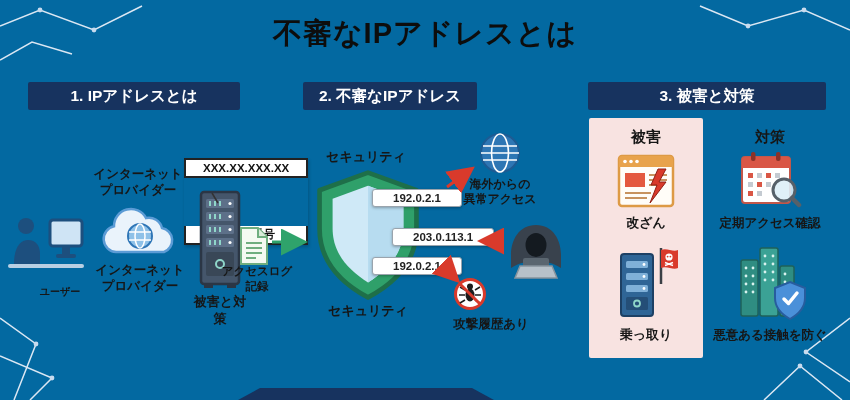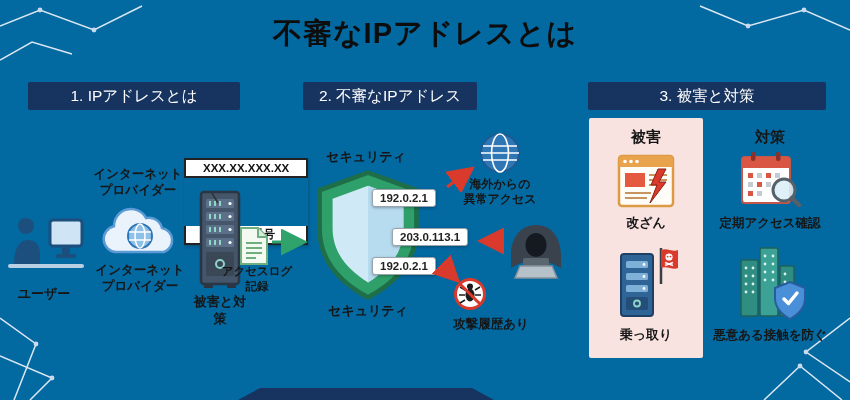--- a/index.html
+++ b/index.html
@@ -7,30 +7,30 @@
     position:relative;width:850px;height:400px;background:#0369a1;overflow:hidden;
     font-family:"Liberation Sans","DejaVu Sans",sans-serif;color:#111;
   }
   .layer{position:absolute;left:0;top:0;width:850px;height:400px;pointer-events:none;}
   .title{
     position:absolute;top:14px;left:0;width:100%;text-align:center;
     font-size:29px;font-weight:800;letter-spacing:1px;color:#0d0d0d;
   }
   .secbar{
     position:absolute;height:28px;line-height:28px;text-align:center;color:#fff;
-    font-size:15.5px;font-weight:400;background:#17335f;border-radius:2px;
+    font-size:15.5px;font-weight:700;background:#17335f;border-radius:2px;
   }
   .label{
     position:absolute;text-align:center;font-weight:700;color:#161616;
     white-space:pre-line;line-height:1.28;
   }
   .ipbox{
     position:absolute;background:#fff;border:1px solid #9aa4ad;border-radius:3px;
     box-shadow:0 1px 3px rgba(0,0,0,.3);font-size:11.5px;font-weight:700;
-    padding:2px 7px;color:#222;white-space:nowrap;
+    padding:2px 20px;color:#222;white-space:nowrap;
   }
   .callout{position:absolute;left:184px;top:158px;text-align:center;box-shadow:1px 2px 3px rgba(0,0,0,.2);}
   .callout .v{border:2px solid #222;background:#fff;font-size:11.5px;font-weight:700;padding:2px 17px;white-space:nowrap;}
   .callout .c{border:2px solid #222;border-top:none;background:#fff;font-size:11.5px;font-weight:600;padding:1px 9px;white-space:nowrap;margin-top:48px;}
   .panel{
     position:absolute;left:589px;top:118px;width:114px;height:240px;
     background:#f8e3e1;border-radius:2px;
   }
   .icon{position:absolute;}
 </style>
@@ -69,21 +69,21 @@
   <div class="secbar" style="left:588px;top:82px;width:238px">3. 被害と対策</div>
 
   <svg class="icon" style="left:6px;top:206px" width="80" height="76" viewBox="0 0 80 76">
     <rect x="2" y="58" width="76" height="4" rx="2" fill="#b9cfe3"></rect>
     <rect x="44" y="14" width="32" height="26" rx="3" fill="#cfe4f5" stroke="#1d4f7e" stroke-width="3"></rect>
     <rect x="56" y="40" width="8" height="8" fill="#1d4f7e"></rect>
     <rect x="50" y="48" width="20" height="4" rx="2" fill="#1d4f7e"></rect>
     <circle cx="20" cy="20" r="8" fill="#1d4f7e"></circle>
     <path d="M8,58 C8,42 14,34 22,34 C30,34 34,40 34,48 V58 Z" fill="#1d4f7e"></path>
   </svg>
-  <div class="label" style="left:4px;top:286px;width:80px;font-size:13px">ユーザー</div>
+  <div class="label" style="left:20px;top:286px;width:80px;font-size:10px">ユーザー</div>
 
   <div class="label" style="left:90px;top:166px;width:96px;font-size:12.5px">インターネット
 プロバイダー</div>
 
   <svg class="icon" style="left:98px;top:202px" width="84" height="60" viewBox="0 0 84 60">
     <path d="M66,50 H18 A13,13 0 0 1 16,24.3 A17,17 0 0 1 48,16 A13.5,13.5 0 0 1 64,26 A12.5,12.5 0 0 1 66,50 Z" fill="#eaf3fb" stroke="#5b9bd5" stroke-width="2.5"></path>
     <circle cx="42" cy="34" r="12" fill="#8ec1e8" stroke="#2e75b6" stroke-width="2"></circle>
     <ellipse cx="42" cy="34" rx="5" ry="12" fill="none" stroke="#ffffff" stroke-width="1.5"></ellipse>
     <path d="M31,30 H53 M31,38 H53" stroke="#ffffff" stroke-width="1.5"></path>
   </svg>

